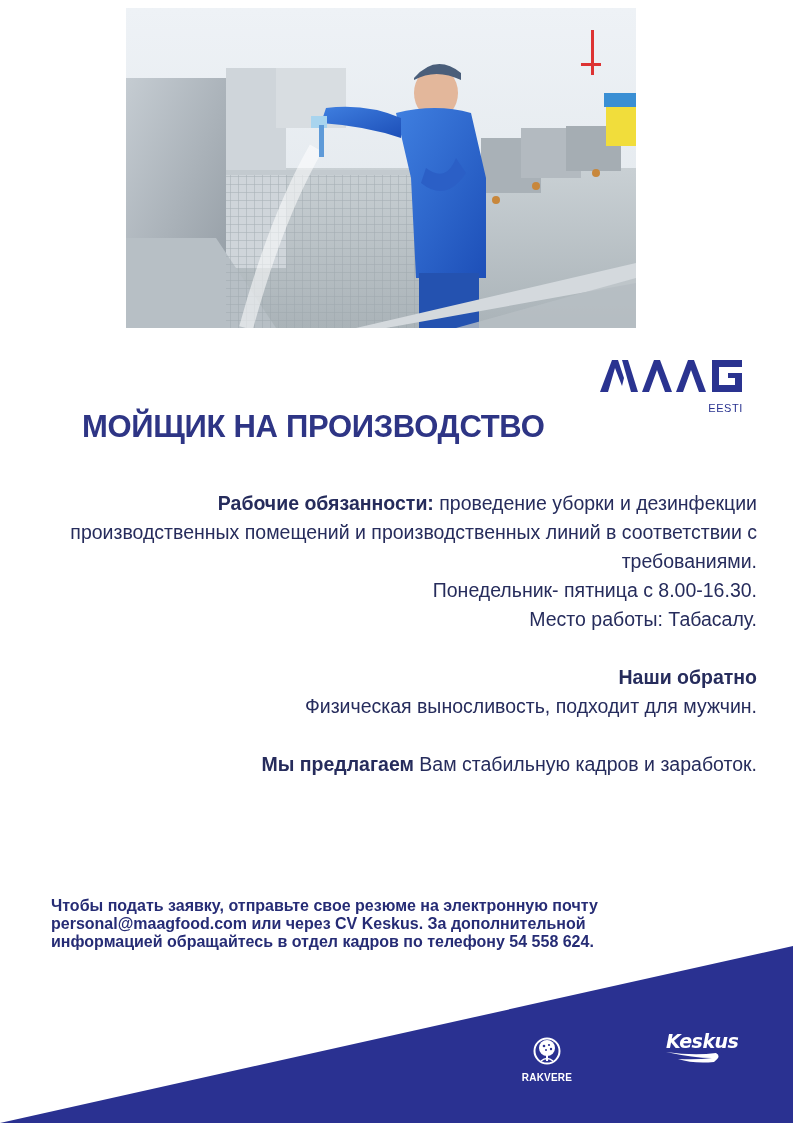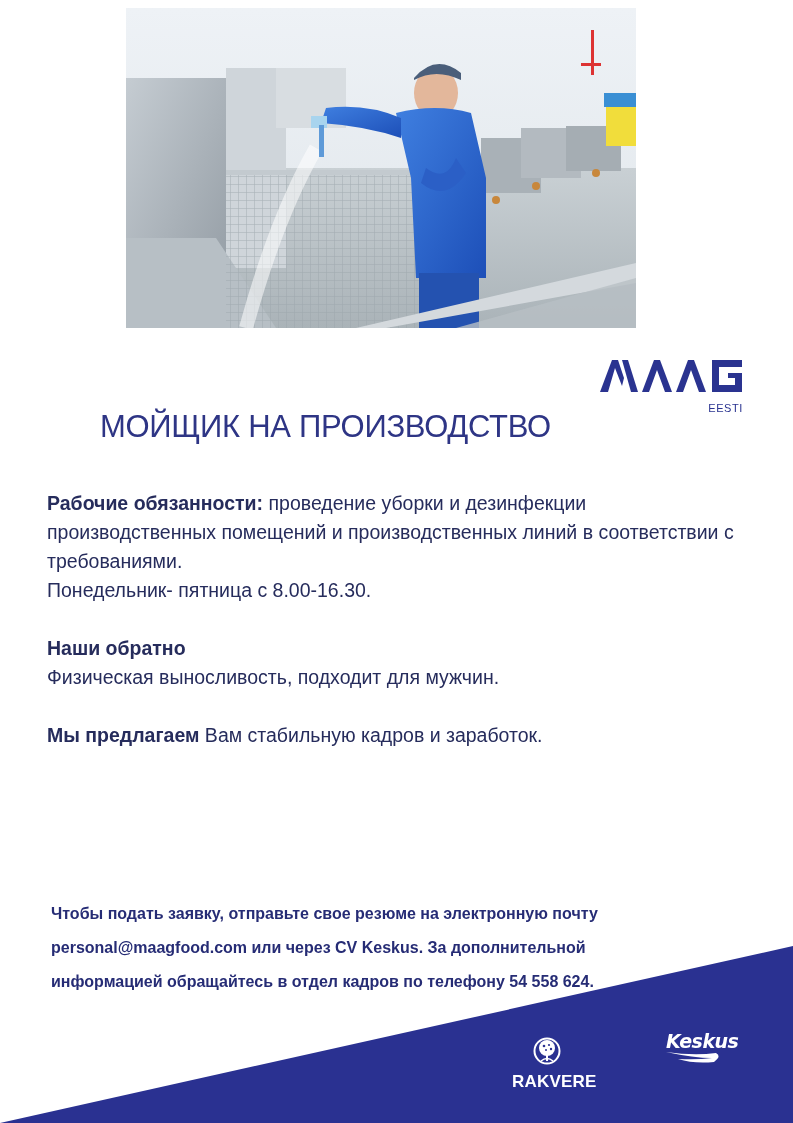--- a/index.html
+++ b/index.html
@@ -15,47 +15,47 @@
     .logo-maag {
       position: absolute; left: 598px; top: 356px; width: 148px; height: 58px;
     }
     .logo-maag svg { display: block; }
     .logo-eesti {
       position: absolute; right: 50px; top: 402px;
       font-size: 11px; color: #2a3390; letter-spacing: 0.6px;
     }
 
     .title {
-      position: absolute; left: 100px; top: 409px;
-      font-size: 31px; font-weight: normal; color: #2e3585;
+      position: absolute; left: 82px; top: 409px;
+      font-size: 31px; font-weight: bold; color: #2e3585;
       letter-spacing: -0.3px; white-space: nowrap;
     }
 
     .body-text {
       position: absolute; left: 47px; top: 489px; width: 710px;
-      font-size: 19.5px; line-height: 29px; color: #262c5c;
+      font-size: 19.5px; line-height: 29px; color: #262c5c; text-align: right;
     }
     .body-text p { margin: 0; }
     .body-text b { font-weight: bold; color: #262c5c; }
     .gap { height: 29px; }
 
     .contact {
       position: absolute; left: 51px; top: 897px; width: 600px;
-      font-size: 16px; line-height: 34px; font-weight: bold; color: #262c75;
+      font-size: 16px; line-height: 18px; font-weight: bold; color: #262c75;
     }
 
     .triangle {
       position: absolute; left: 0; top: 0; width: 793px; height: 1123px; pointer-events: none;
     }
 
     .rakvere {
       position: absolute; left: 512px; top: 1037px; width: 70px; text-align: center;
     }
     .rakvere-label {
-      display: block; font-size: 17px; font-weight: bold; color: #ffffff; letter-spacing: 0.2px; margin-top: 3px;
+      display: block; font-size: 10px; font-weight: bold; color: #ffffff; letter-spacing: 0.2px; margin-top: 3px;
     }
     .tallegg {
       position: absolute; left: 664px; top: 1030px; width: 70px; height: 38px;
     }
     .tallegg-label {
       position: absolute; left: 2px; top: 0px;
       font-size: 19px; font-weight: bold; font-style: italic; color: #ffffff;
       font-family: "DejaVu Sans", sans-serif; letter-spacing: -0.5px;
     }
   </style>
@@ -138,20 +138,21 @@
 </div>
 <div class="logo-eesti">EESTI</div>
 
 <h1 class="title">МОЙЩИК НА ПРОИЗВОДСТВО</h1>
 
 <div class="body-text">
   <p>
     <b>Рабочие обязанности:</b><span> проведение уборки и дезинфекции производственных помещений и производственных линий в соответствии с требованиями.</span>
   </p>
   <p>Понедельник- пятница с 8.00-16.30.</p>
+  <p>Место работы: Табасалу.</p>
   <div class="gap"></div>
   <p><b>Наши обратно</b></p>
   <p>Физическая выносливость, подходит для мужчин.</p>
   <div class="gap"></div>
   <p>
     <b>Мы предлагаем</b><span> Вам стабильную кадров и заработок.</span>
   </p>
 </div>
 
 <div class="contact">Чтобы подать заявку, отправьте свое резюме на электронную почту personal@maagfood.com или через CV Keskus. За дополнительной информацией обращайтесь в отдел кадров по телефону 54 558 624.</div>

